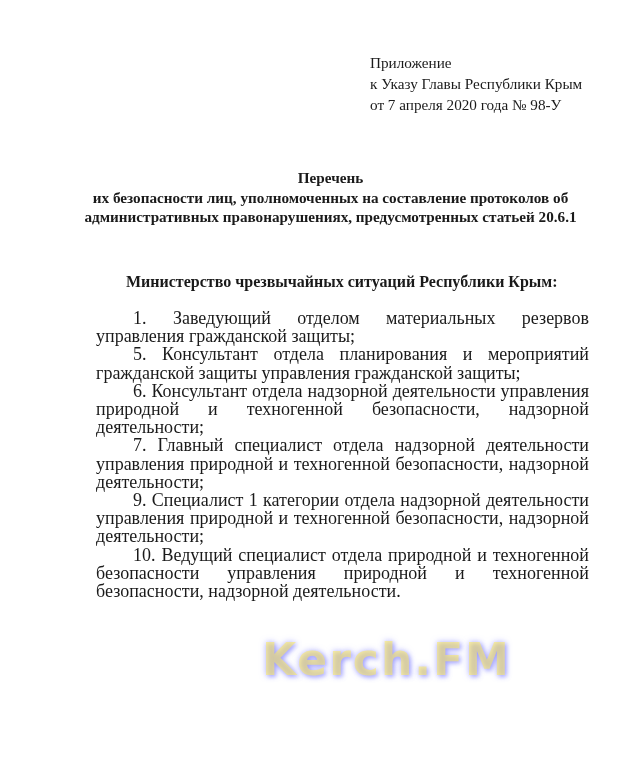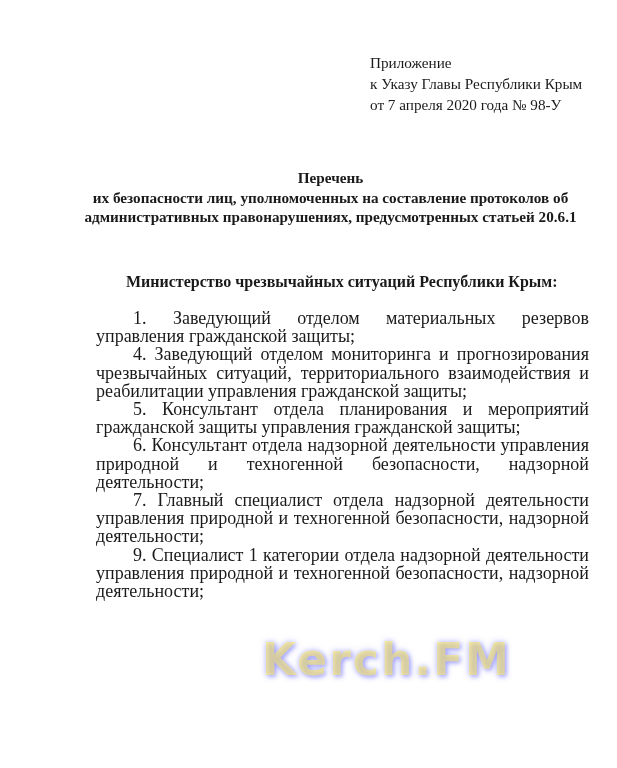--- a/index.html
+++ b/index.html
@@ -30,20 +30,20 @@
 <div class="title-block">
   <div>Перечень</div>
   <div>их безопасности лиц, уполномоченных на составление протоколов об</div>
   <div>административных правонарушениях, предусмотренных статьей 20.6.1</div>
 </div>
 
 <div class="ministry">Министерство чрезвычайных ситуаций Республики Крым:</div>
 
 <div class="list">
   <p class="item">1. Заведующий отделом материальных резервов управления гражданской защиты;</p>
-  <p class="item">4. Заведующий отделом мониторинга и прогнозирования чрезвычайных ситуаций, территориального взаимодействия и реабилитации управления гражданской защиты;</p>
   <p class="item">5. Консультант отдела планирования и мероприятий гражданской защиты управления гражданской защиты;</p>
   <p class="item">6. Консультант отдела надзорной деятельности управления природной и техногенной безопасности, надзорной деятельности;</p>
   <p class="item">7. Главный специалист отдела надзорной деятельности управления природной и техногенной безопасности, надзорной деятельности;</p>
   <p class="item">9. Специалист 1 категории отдела надзорной деятельности управления природной и техногенной безопасности, надзорной деятельности;</p>
+  <p class="item">10. Ведущий специалист отдела природной и техногенной безопасности управления природной и техногенной безопасности, надзорной деятельности.</p>
 </div>
 
 <div class="watermark">Kerch.FM</div>
 
 </body></html>

